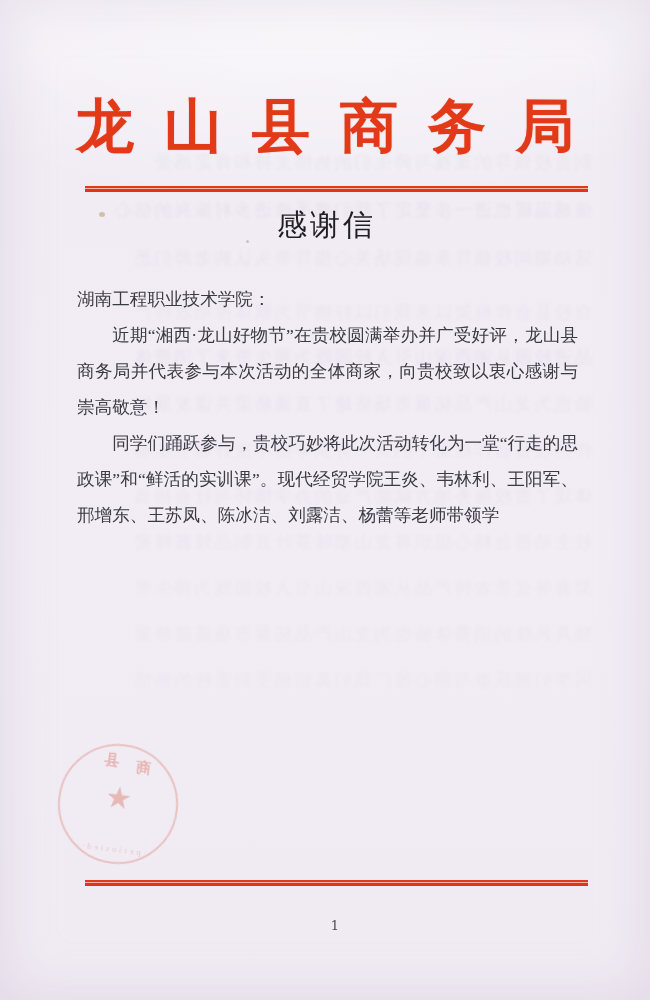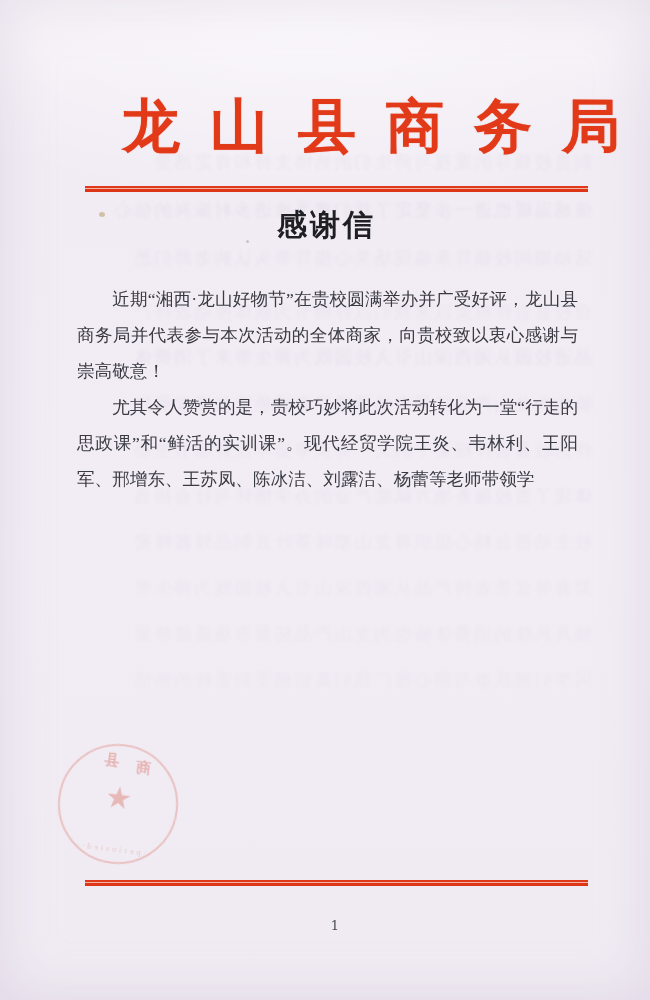--- a/index.html
+++ b/index.html
@@ -52,36 +52,36 @@
   .speck{position:absolute;border-radius:50%;z-index:2;}
   .sp1{left:99px;top:212px;width:6px;height:5px;background:rgba(170,140,70,.45);}
   .sp2{left:292px;top:218px;width:3px;height:3px;background:rgba(150,130,90,.4);}
   .sp3{left:246px;top:240px;width:3px;height:3px;background:rgba(120,120,130,.35);}
 
   
   .content{position:absolute;inset:0;z-index:3;}
 
   .agency{
     position:absolute;left:0;top:88px;width:100%;
-    text-align:right;
+    text-align:center;
     font-size:58px;font-weight:bold;color:#e23a19;
     letter-spacing:30px;text-indent:30px;
     text-shadow:0 0 1px rgba(226,58,25,.55);
     white-space:nowrap;
   }
   .rule{
     position:absolute;left:85px;width:503px;height:6px;
     background:linear-gradient(180deg,#e0381b 0,#e0381b 2px,#f4b6a4 2px,#f4b6a4 3px,#de3418 3px,#de3418 6px);
   }
   .rule-top{top:186px;}
   .rule-bottom{top:880px;}
 
   .letter-title{
     position:absolute;left:0;top:205px;width:100%;text-align:center;
-    font-size:30px;font-weight:700;color:#1f1f24;letter-spacing:3px;text-indent:3px;
+    font-size:30px;font-weight:400;color:#1f1f24;letter-spacing:3px;text-indent:3px;
   }
 
   .body-text{
     position:absolute;left:77px;top:281px;width:501px;
     font-size:17.6px;line-height:36px;color:#3a3a42;
     text-align:justify;text-justify:inter-character;
   }
   .body-text p{margin:0;}
   .body-text p.para{text-indent:2em;font-family:Liberation Serif, serif;}
 
@@ -124,22 +124,23 @@
 
   <div class="content">
 
     <div class="agency">龙山县商务局</div>
 
     <div class="rule rule-top"></div>
 
     <div class="letter-title">感谢信</div>
 
     <div class="body-text">
+      <p>湖南工程职业技术学院：</p>
 
     <p class="para">近期“湘西·龙山好物节”在贵校圆满举办并广受好评，龙山县商务局并代表参与本次活动的全体商家，向贵校致以衷心感谢与崇高敬意！</p>
-        <p class="para">尤其令人赞赏的是，贵校巧妙将此次活动转化为一堂“行走的思政课”和“鲜活的实训课”。现代经贸学院王炎、韦林利、王阳军、邢增东、王苏凤、陈冰洁、刘露洁、杨蕾等老师带领学</p>
+        <p class="para">同学们踊跃参与，贵校巧妙将此次活动转化为一堂“行走的思政课”和“鲜活的实训课”。现代经贸学院王炎、韦林利、王阳军、邢增东、王苏凤、陈冰洁、刘露洁、杨蕾等老师带领学</p>
       </div>
 
     <div class="rule rule-bottom"></div>
 
     <div class="pageno">1</div>
   </div>
 </div>
 
 </body></html>

